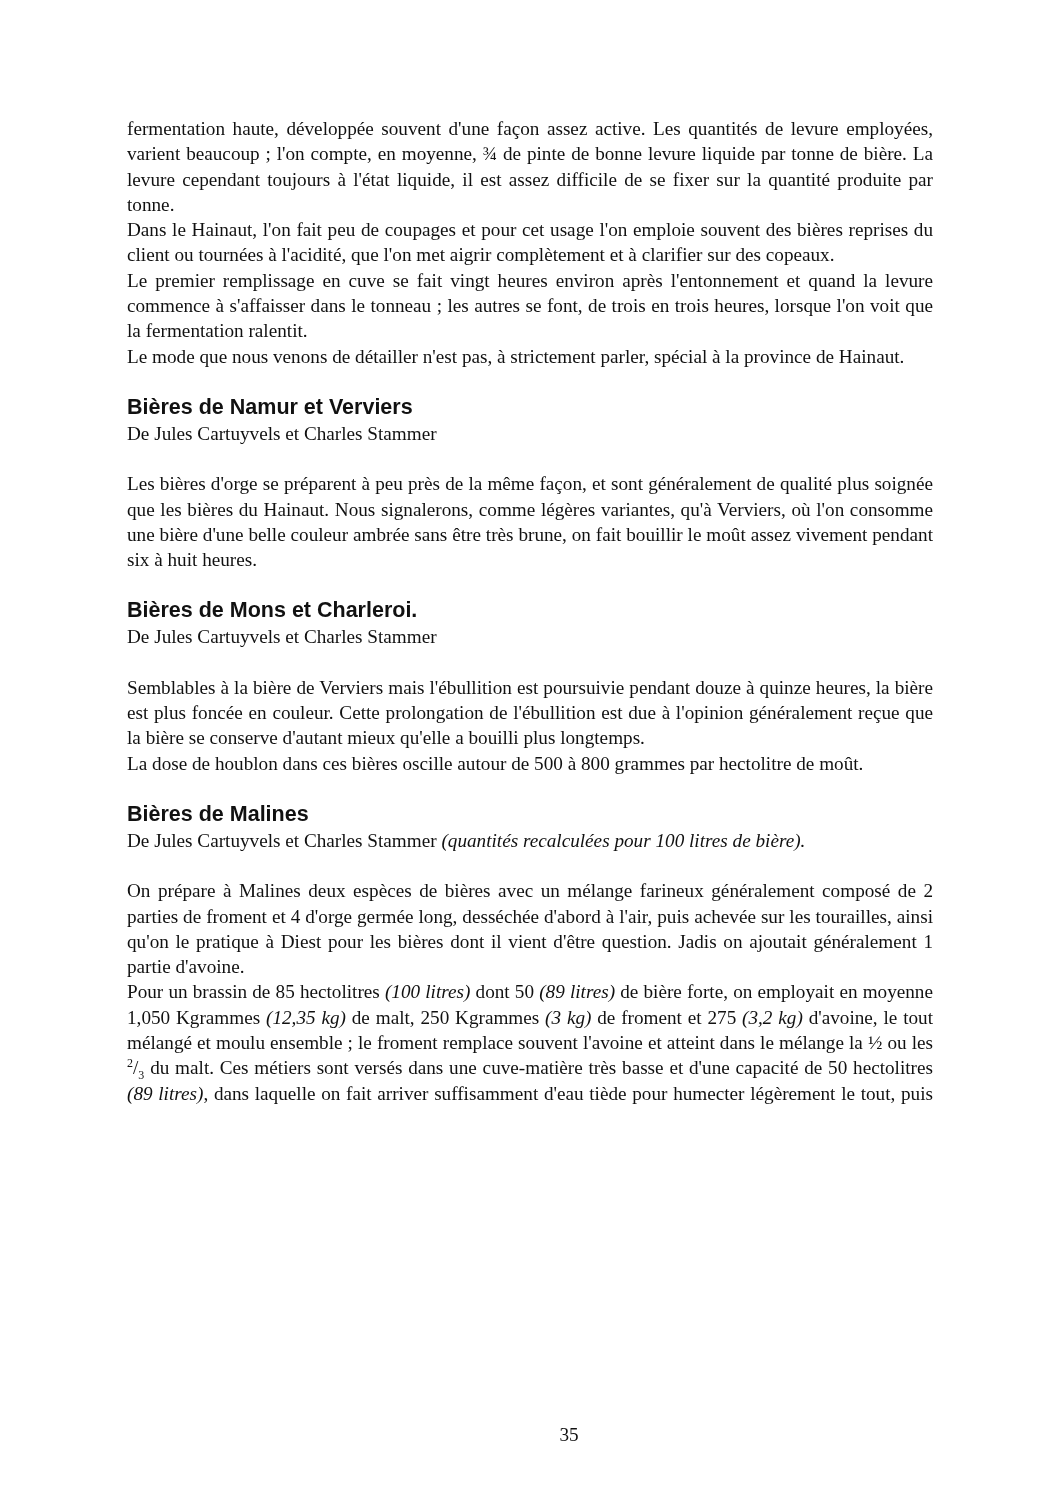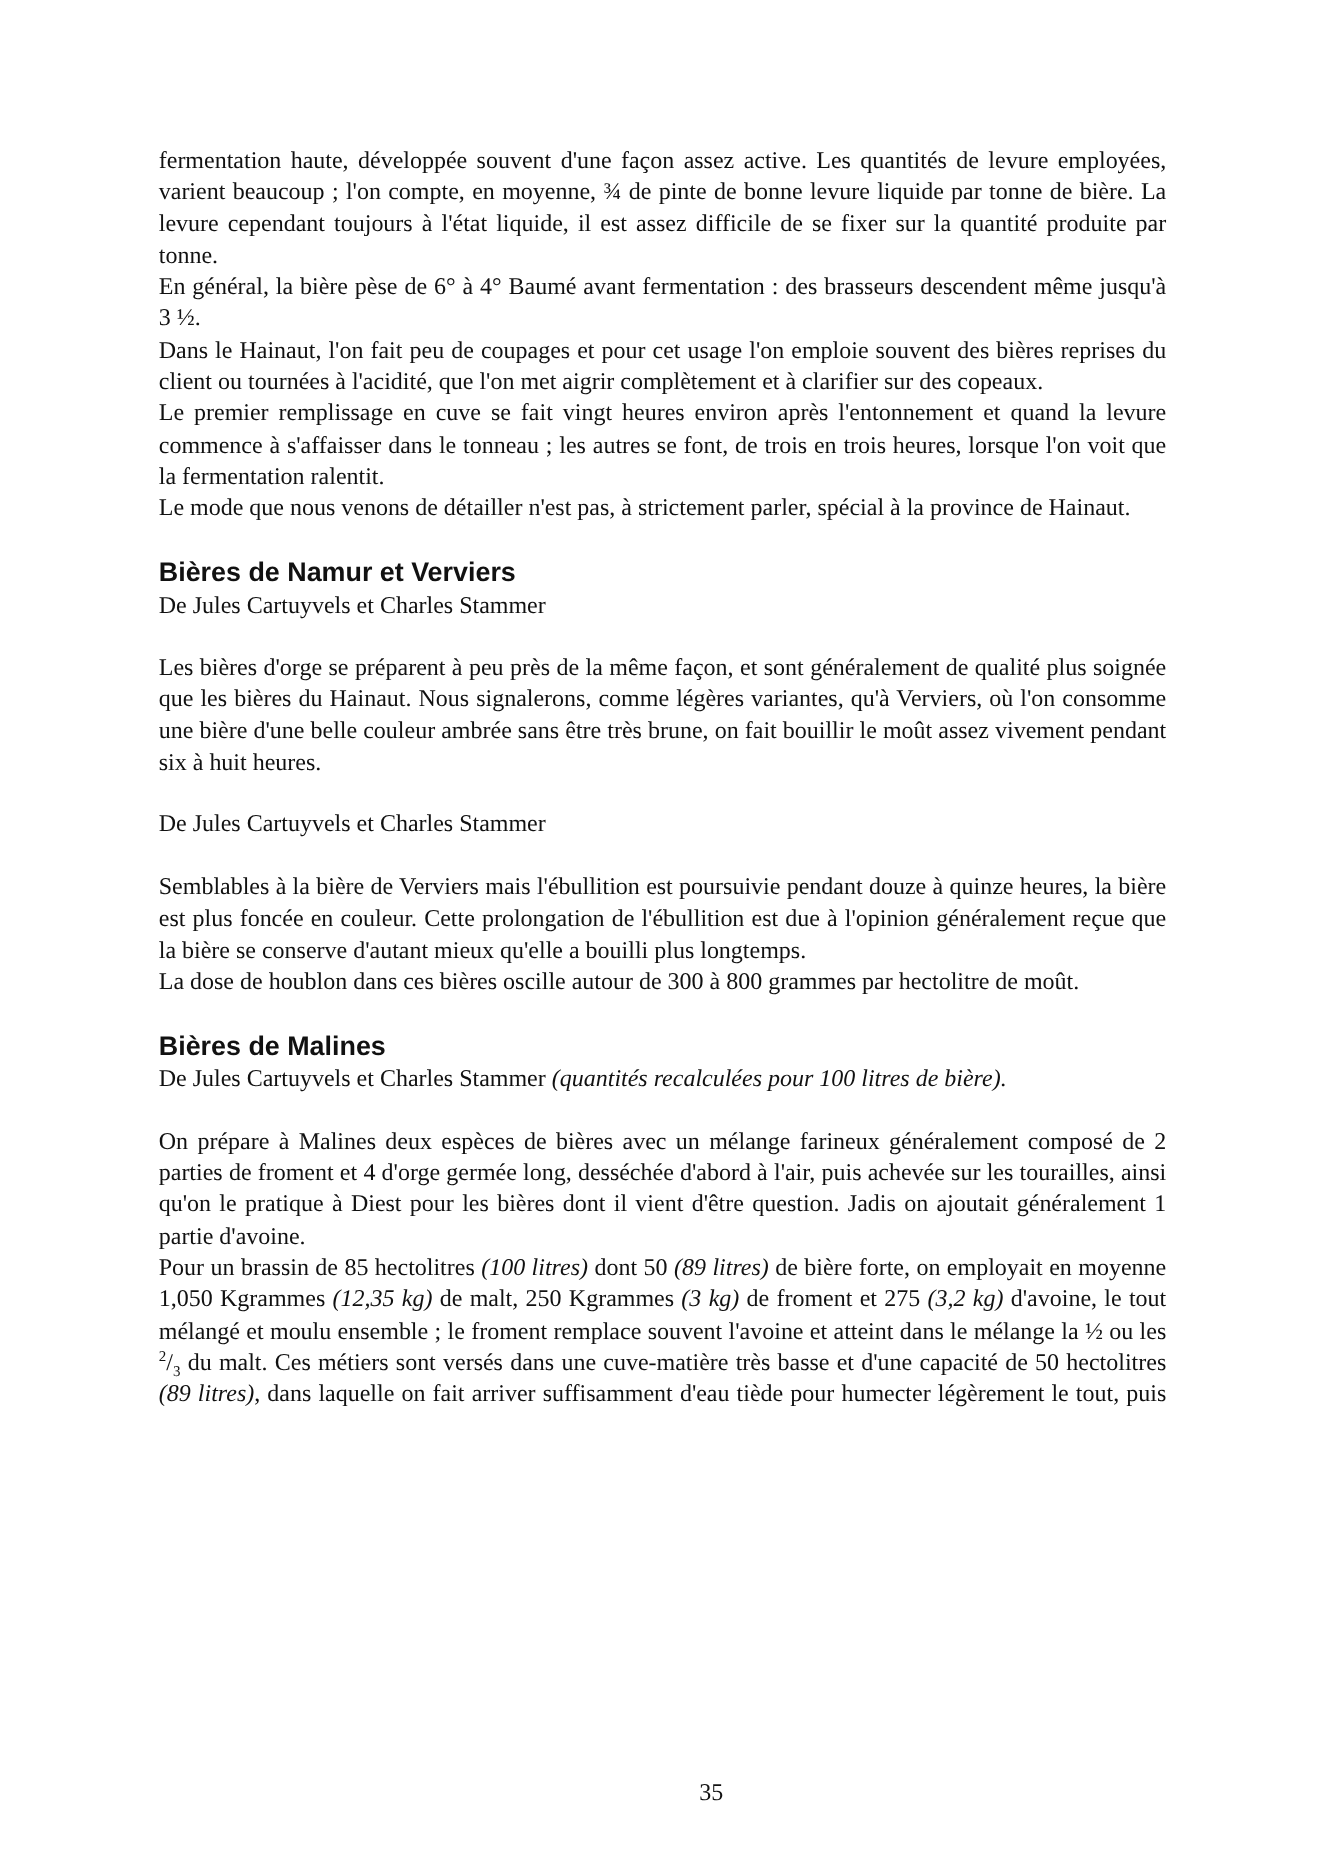--- a/index.html
+++ b/index.html
@@ -15,38 +15,38 @@
     .pagenum { position: absolute; top: 1424px; left: 0; width: 1058px; text-align: center; font-family: "Liberation Serif", serif; font-size: 19.2px; color: #111; padding-left: 40px; }
     sup, sub { font-size: 12px; line-height: 0; }
   </style>
 </head>
 <body>
 
 <div class="page">
 
   <div>
     <p class="para">fermentation haute, développée souvent d'une façon assez active. Les quantités de levure employées, varient beaucoup ; l'on compte, en moyenne, ¾ de pinte de bonne levure liquide par tonne de bière. La levure cependant toujours à l'état liquide, il est assez difficile de se fixer sur la quantité produite par tonne.</p>
-    <p class="para">En général, la bière pèse de 6° à 4° Baumé avant fermentation : des brasseurs descendent même jusqu'à 3 ½.</p>
     <p class="para">Dans le Hainaut, l'on fait peu de coupages et pour cet usage l'on emploie souvent des bières reprises du client ou tournées à l'acidité, que l'on met aigrir complètement et à clarifier sur des copeaux.</p>
     <p class="para">Le premier remplissage en cuve se fait vingt heures environ après l'entonnement et quand la levure commence à s'affaisser dans le tonneau ; les autres se font, de trois en trois heures, lorsque l'on voit que la fermentation ralentit.</p>
     <p class="para">Le mode que nous venons de détailler n'est pas, à strictement parler, spécial à la province de Hainaut.</p>
   </div>
 
   <div class="sec1">
     <h2 class="heading">Bières de Namur et Verviers</h2>
     <p class="byline">De Jules Cartuyvels et Charles Stammer</p>
     <div class="gap"></div>
     <p class="para">Les bières d'orge se préparent à peu près de la même façon, et sont généralement de qualité plus soignée que les bières du Hainaut. Nous signalerons, comme légères variantes, qu'à Verviers, où l'on consomme une bière d'une belle couleur ambrée sans être très brune, on fait bouillir le moût assez vivement pendant six à huit heures.</p>
   </div>
 
   <div class="sec1">
+    <h2 class="heading">Bières de Mons et Charleroi.</h2>
     <p class="byline">De Jules Cartuyvels et Charles Stammer</p>
     <div class="gap"></div>
     <p class="para">Semblables à la bière de Verviers mais l'ébullition est poursuivie pendant douze à quinze heures, la bière est plus foncée en couleur. Cette prolongation de l'ébullition est due à l'opinion généralement reçue que la bière se conserve d'autant mieux qu'elle a bouilli plus longtemps.</p>
-    <p class="para">La dose de houblon dans ces bières oscille autour de 300 à 800 grammes par hectolitre de moût.</p>
+    <p class="para">La dose de houblon dans ces bières oscille autour de 500 à 800 grammes par hectolitre de moût.</p>
   </div>
 
   <div class="sec1">
     <h2 class="heading">Bières de Malines</h2>
     <p class="byline"><span>De Jules Cartuyvels et Charles Stammer</span> <em>(quantités recalculées pour 100 litres de bière).</em></p>
     <div class="gap"></div>
     <p class="para">On prépare à Malines deux espèces de bières avec un mélange farineux généralement composé de 2 parties de froment et 4 d'orge germée long, desséchée d'abord à l'air, puis achevée sur les tourailles, ainsi qu'on le pratique à Diest pour les bières dont il vient d'être question. Jadis on ajoutait généralement 1 partie d'avoine.</p>
     <p class="para last-justify"><span>Pour un brassin de 85 hectolitres </span><em>(100 litres)</em><span> dont 50 </span><em>(89 litres)</em><span> de bière forte, on employait en moyenne 1,050 Kgrammes </span><em>(12,35 kg)</em><span> de malt, 250 Kgrammes </span><em>(3 kg)</em><span> de froment et 275 </span><em>(3,2 kg)</em><span> d'avoine, le tout mélangé et moulu ensemble ; le froment remplace souvent l'avoine et atteint dans le mélange la ½ ou les </span><sup>2</sup><span>/</span><sub>3</sub><span> du malt. Ces métiers sont versés dans une cuve-matière très basse et d'une capacité de 50 hectolitres </span><em>(89 litres)</em><span>, dans laquelle on fait arriver suffisamment d'eau tiède pour humecter légèrement le tout, puis</span></p>
   </div>
 

